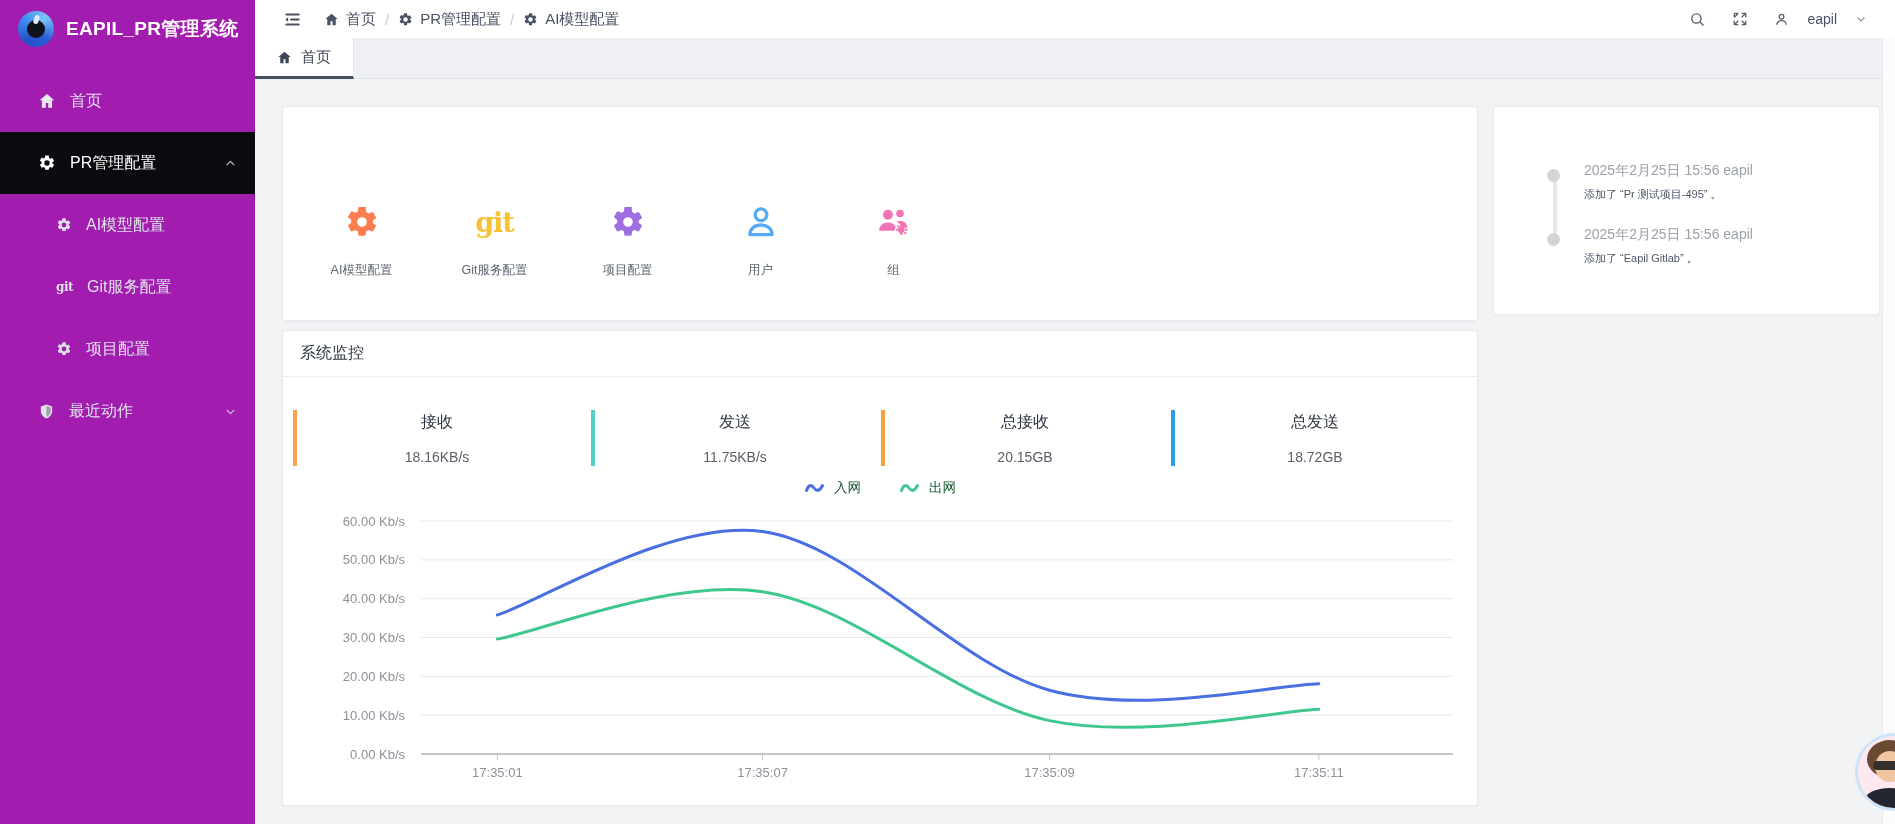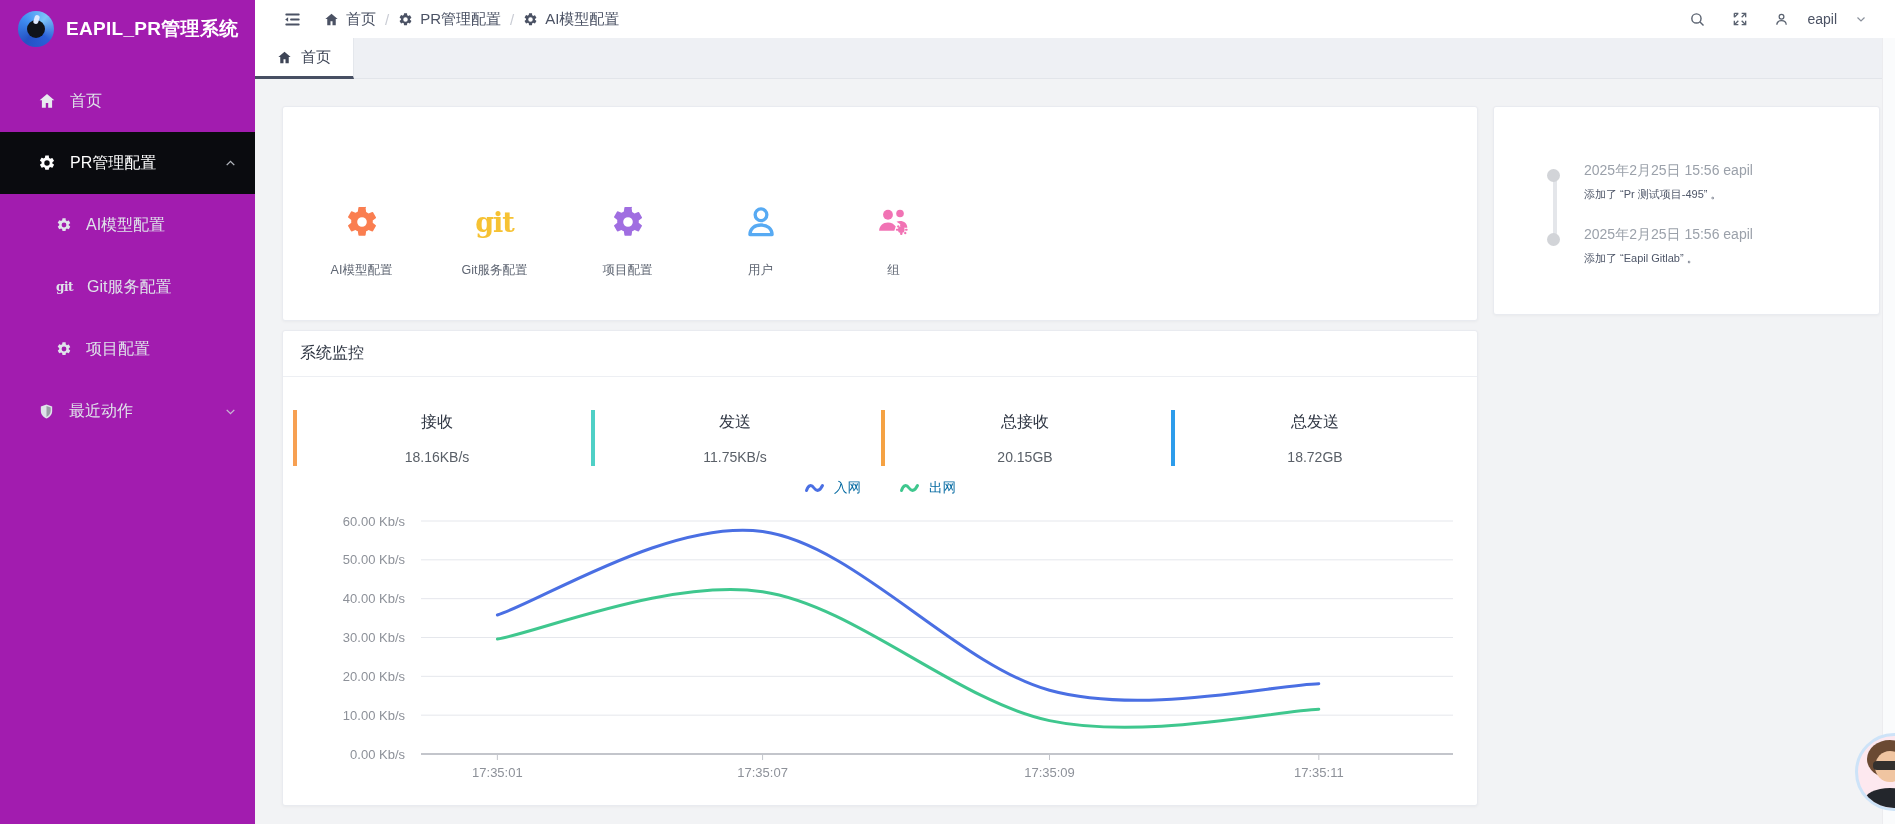--- a/index.html
+++ b/index.html
@@ -51,21 +51,21 @@
   .qa-icon { height:56px; display:flex; align-items:center; justify-content:center; }
   .qa-label { margin-top:12px; font-size:12.5px; color:#5f6673; }
   .qa-git { font:800 27px "DejaVu Serif",serif; letter-spacing:-1px; }
 
   
   .stat { position:absolute; top:79px; width:270px; border-left:4px solid #ccc; padding-left:14px; }
   .stat-label { font-size:16px; color:#2f3643; margin:2px 0 16px; line-height:20px; }
   .stat-value { font-size:14px; color:#5a6068; line-height:18px; }
 
   .legend { position:absolute; top:148px; left:0; right:0; display:flex; justify-content:center; align-items:center; gap:38px; }
-  .legend-item { display:flex; align-items:center; gap:9px; font-size:13.5px; color:#0369a1; cursor:pointer; }
+  .legend-item { display:flex; align-items:center; gap:9px; font-size:13.5px; color:#14532d; cursor:pointer; }
 
   #netchart { position:absolute; left:16px; top:180px; }
   #netchart text { font-family:"Liberation Sans","DejaVu Sans",sans-serif; }
 
   
   .tl-line { position:absolute; left:59px; top:72px; width:4px; height:56px; background:#e4e6ea; border-radius:2px; }
   .tl-dot  { position:absolute; left:53px; width:13px; height:13px; border-radius:50%; background:#d2d4d8; }
   .tl-time { position:absolute; left:90px; font-size:14px; color:#9ba1aa; white-space:nowrap; }
   .tl-text { position:absolute; left:90px; font-size:11px; color:#4e5668; white-space:nowrap; }
 

